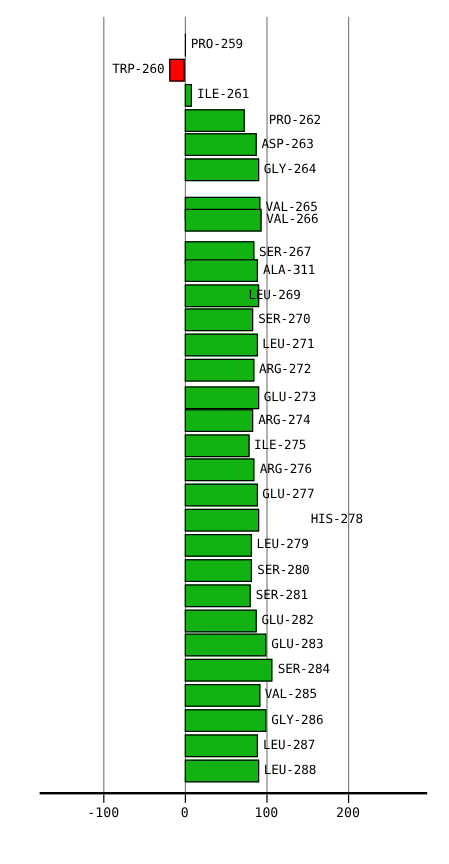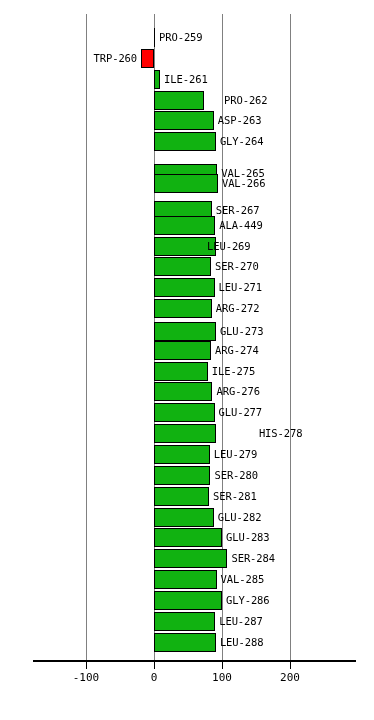--- a/index.html
+++ b/index.html
@@ -163,21 +163,21 @@
       <div class="bar-row" style="top: 173.95px; height: 19px;">
         <div title="VAL-266: 94%" class="bar pos" style="left: 154px; width: 63.92px;"></div>
         <div class="bar-label" style="left: 221.92px;">VAL-266</div>
       </div>
       <div class="bar-row" style="top: 201px; height: 19px;">
         <div title="SER-267: 85%" class="bar pos" style="left: 154px; width: 57.8px;"></div>
         <div class="bar-label" style="left: 215.8px;">SER-267</div>
       </div>
       <div class="bar-row" style="top: 215.65px; height: 19px;">
         <div title="ALA-268: 90%" class="bar pos" style="left: 154px; width: 61.2px;"></div>
-        <div class="bar-label" style="left: 219.2px;">ALA-449</div>
+        <div class="bar-label" style="left: 219.2px;">ALA-311</div>
       </div>
       <div class="bar-row" style="top: 236.5px; height: 19px;">
         <div title="LEU-269: 91%" class="bar pos" style="left: 154px; width: 61.88px;"></div>
         <div class="bar-label" style="left: 207px;">LEU-269</div>
       </div>
       <div class="bar-row" style="top: 257.35px; height: 19px;">
         <div title="SER-270: 84%" class="bar pos" style="left: 154px; width: 57.12px;"></div>
         <div class="bar-label" style="left: 215.12px;">SER-270</div>
       </div>
       <div class="bar-row" style="top: 278.2px; height: 19px;">

